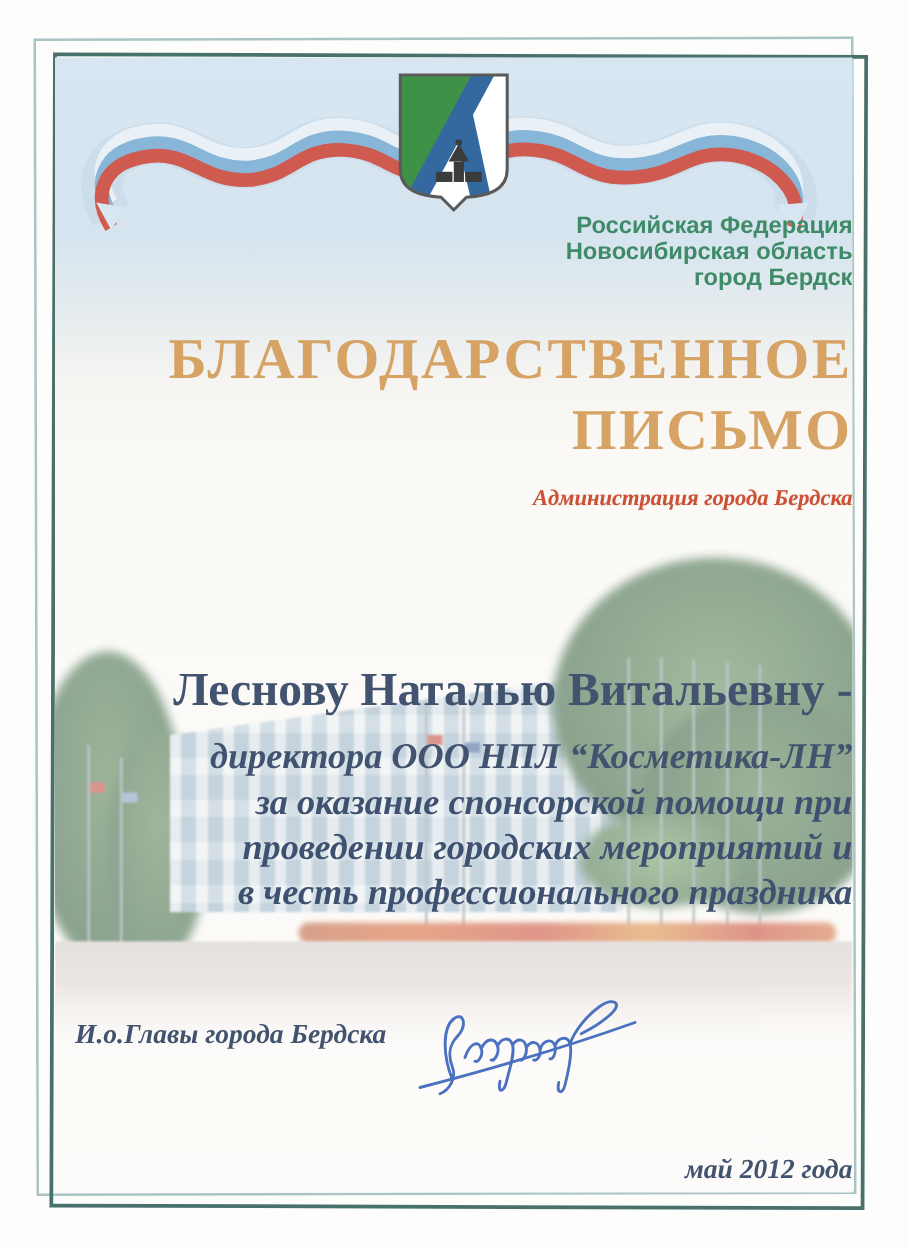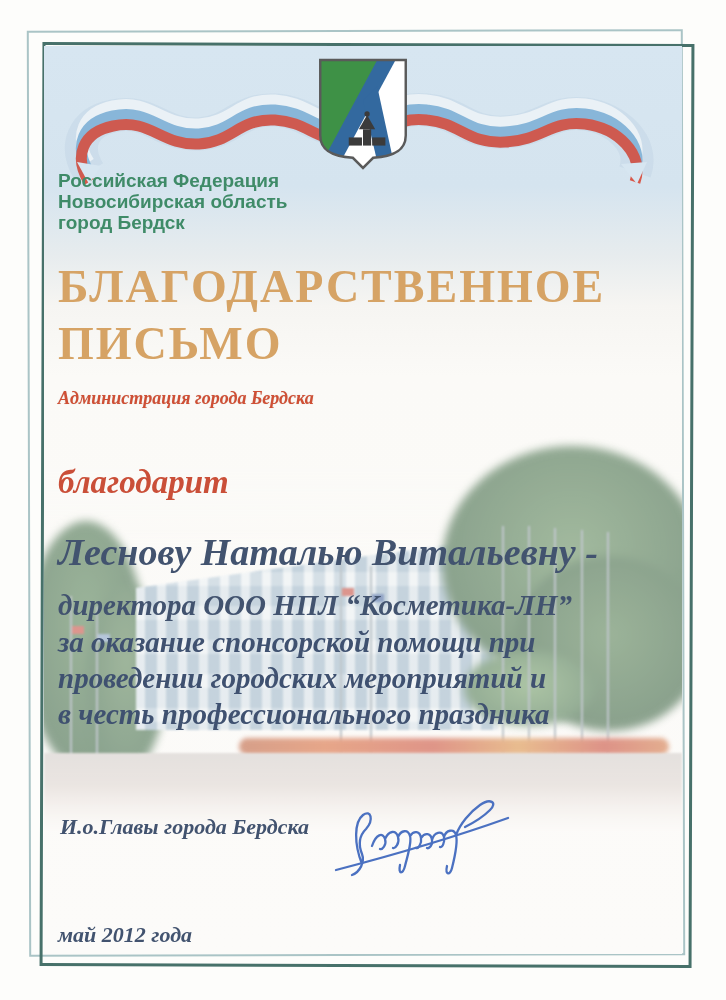--- a/index.html
+++ b/index.html
@@ -48,29 +48,29 @@
   .ph-pave{left:0;top:287px;right:0;height:78px;
      background:linear-gradient(180deg,#d2ccc9,#e2d8d3 55%,#efe6e1);}
   .ph-fadetop{left:0;right:0;top:0;height:85px;background:linear-gradient(180deg,#fbfaf7,rgba(251,250,247,0));}
   .ph-fadebottom{left:0;right:0;bottom:0;height:45px;background:linear-gradient(0deg,#fcfbf9,rgba(252,251,249,0));}
 
   
   .ribbon{position:absolute;left:17px;top:38px;width:604px;height:102px;}
   .arms{position:absolute;left:50%;top:10px;transform:translateX(-50%);width:94px;height:114px;}
 
   
-  .txt{position:absolute;left:14px;right:0;text-align:left;}
+  .txt{position:absolute;left:0;right:0;text-align:right;padding-left:23px;}
   .gov-header{top:124px;color:#3f8b68;font-family:"Liberation Sans","DejaVu Sans",sans-serif;
       font-weight:bold;font-size:19px;line-height:21px;}
   .title{top:212px;color:#d6a365;font-weight:bold;font-size:46px;line-height:57px;
       letter-spacing:2px;margin:0;}
   .issuer{top:342px;color:#cf4f35;font-weight:bold;font-style:italic;font-size:18px;
       text-shadow:0 0 1px rgba(120,90,60,.25);}
   .thanks{top:418px;color:#ca4f38;font-style:italic;font-weight:bold;font-size:33px;}
-  .name{top:484px;color:#42536f;font-weight:bold;font-style:italic;font-size:38px;}
+  .name{top:484px;color:#42536f;font-weight:bold;font-size:38px;}
   .position{top:532px;color:#42536f;font-weight:bold;font-style:italic;font-size:29px;margin-top:11px;}
   .body-text{top:578px;color:#3f5170;font-weight:bold;font-style:italic;font-size:29px;line-height:36px;}
   .sig-title{position:absolute;left:16px;top:768px;color:#42536f;font-weight:bold;font-style:italic;font-size:22px;}
   .sig-name{position:absolute;right:22px;top:768px;color:#42536f;font-weight:bold;font-style:italic;font-size:22px;}
   .sig-svg{position:absolute;left:288px;top:736px;width:182px;height:96px;}
   .date{top:876px;color:#42536f;font-weight:bold;font-style:italic;font-size:22px;}
 </style>
 </head>
 <body>
 
@@ -145,21 +145,20 @@
       <div>город Бердск</div>
     </div>
 
     <h1 class="txt title">
       <div>БЛАГОДАРСТВЕННОЕ</div>
       <div>ПИСЬМО</div>
     </h1>
 
     <div class="txt issuer">Администрация города Бердска</div>
 
-    <div class="txt thanks">благодарит</div>
 
     <div class="txt name">Леснову Наталью Витальевну -</div>
     <div class="txt position">директора ООО НПЛ “Косметика-ЛН”</div>
 
     <div class="txt body-text">
       <div>за оказание спонсорской помощи при</div>
       <div>проведении городских мероприятий и</div>
       <div>в честь профессионального праздника</div>
     </div>
 

